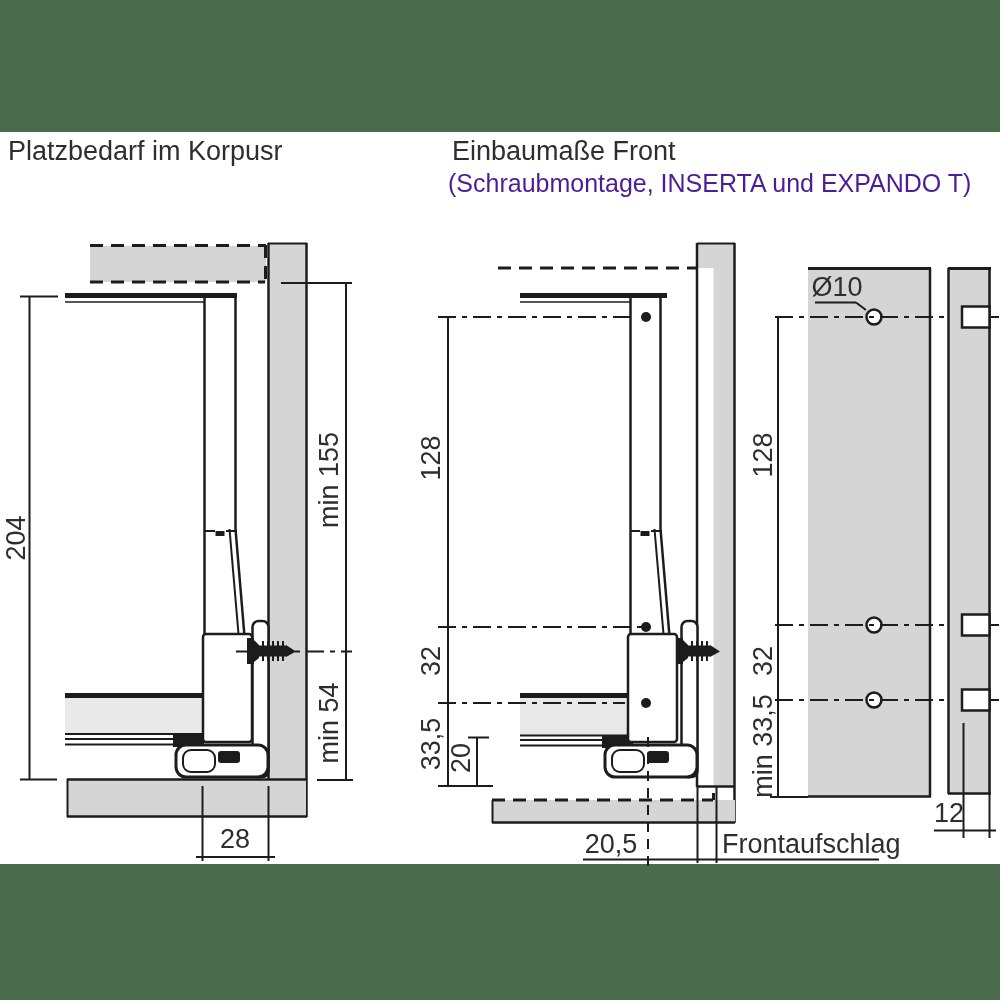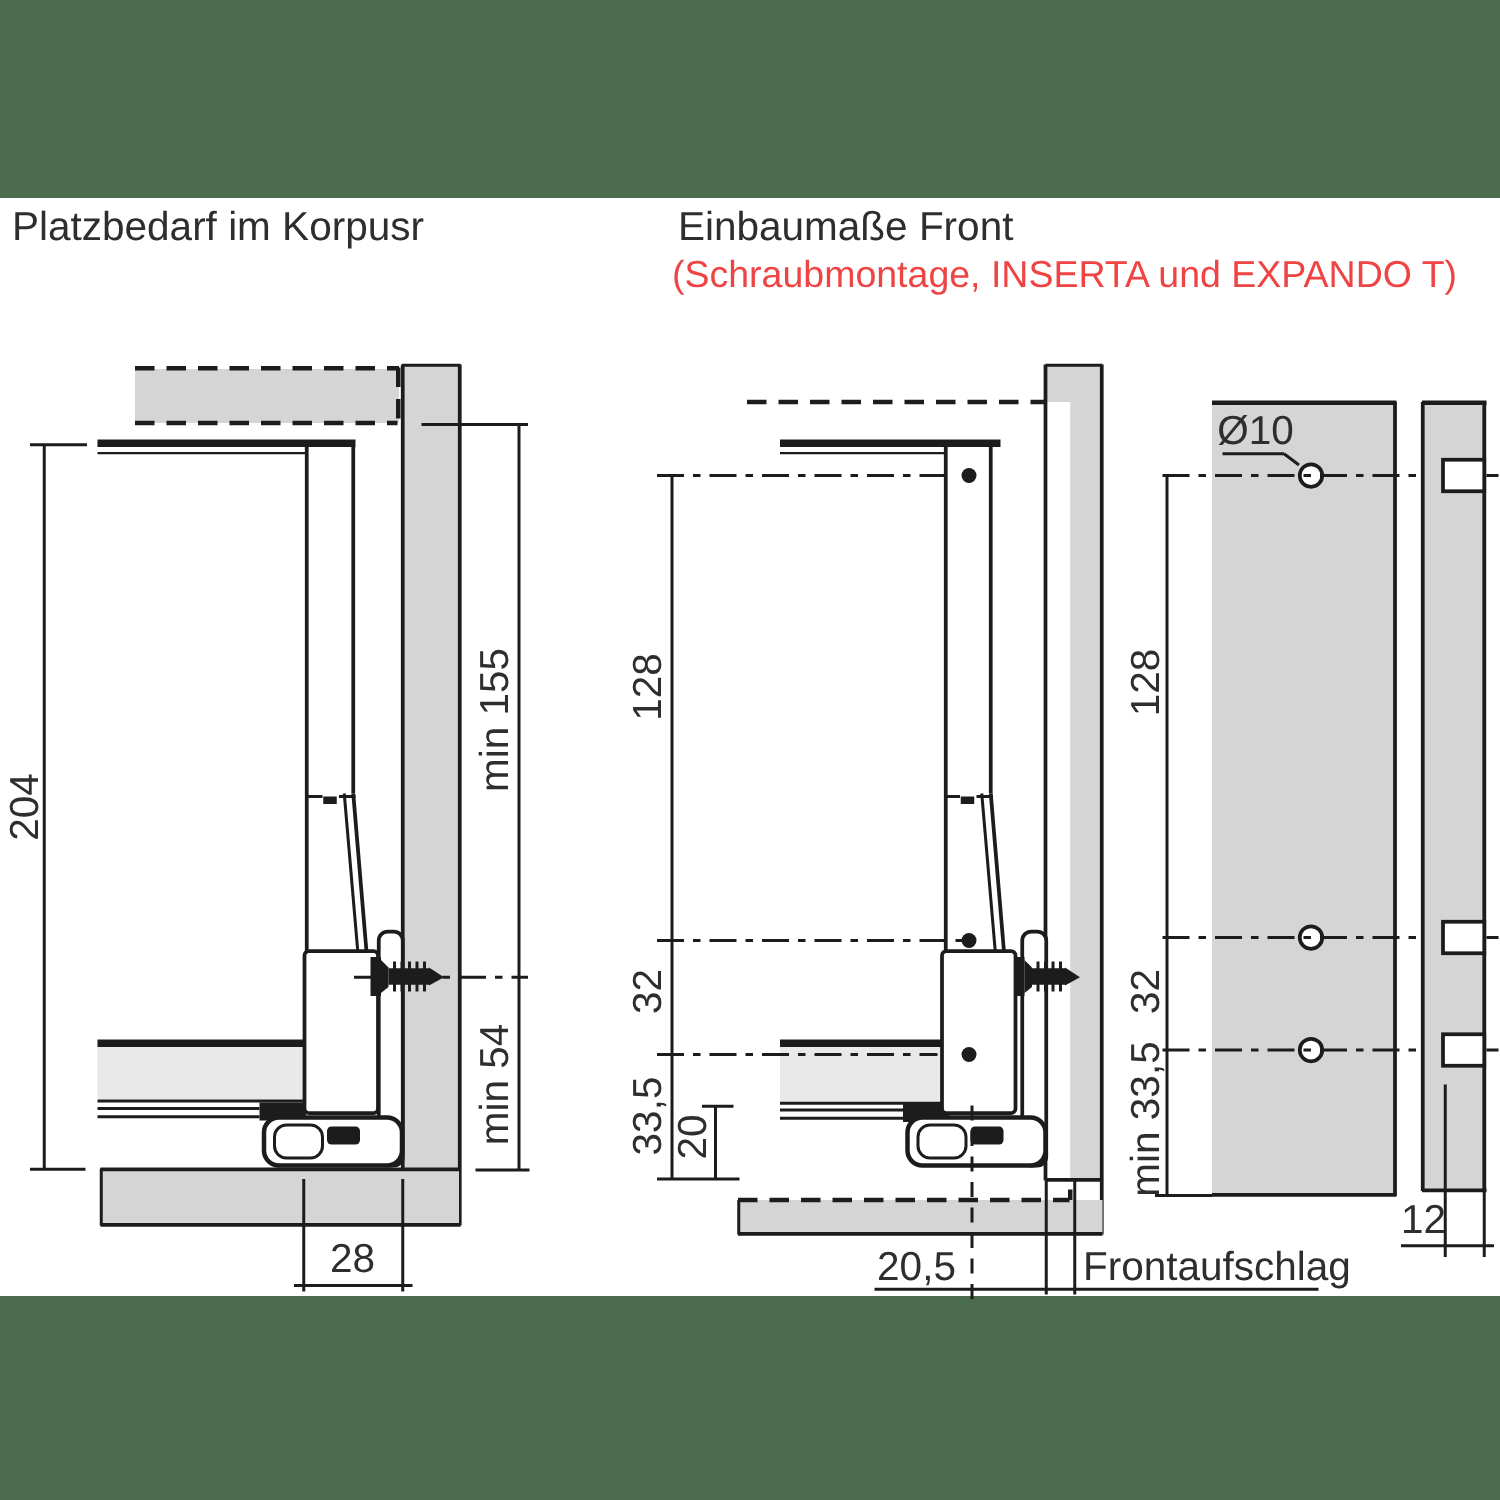--- a/index.html
+++ b/index.html
@@ -1,19 +1,19 @@
 <!DOCTYPE html>
 <html><head>
 <meta charset="utf-8">
 <style>
   html,body{margin:0;padding:0;background:#fff;}
   .page{position:relative;width:1000px;height:1000px;background:#ffffff;overflow:hidden;
         font-family:"Liberation Sans", sans-serif;color:#2e2e2e;}
   .title{position:absolute;font-size:27px;line-height:31px;color:#2e2e2e;white-space:nowrap;}
-  .subtitle{position:absolute;font-size:25px;line-height:29px;color:#ef4444;white-space:nowrap;}
+  .subtitle{position:absolute;font-size:25px;line-height:29px;color:#4c1d95;white-space:nowrap;}
   svg{position:absolute;left:0;top:0;}
   svg text{font-family:"Liberation Sans", sans-serif;font-size:27px;fill:#2e2e2e;}
   .ln{stroke:#1c1c1c;fill:none;}
   .w2{stroke-width:2;} .w25{stroke-width:2.5;} .w3{stroke-width:3;}
   .dash{stroke-dasharray:13 8;}
   .dashsm{stroke-dasharray:10 7;}
   .dashdot{stroke-dasharray:18 6 5 6;}
   .whitefill{fill:#ffffff;stroke:#1c1c1c;}
   .blackfill{fill:#1c1c1c;stroke:none;}
 </style>

